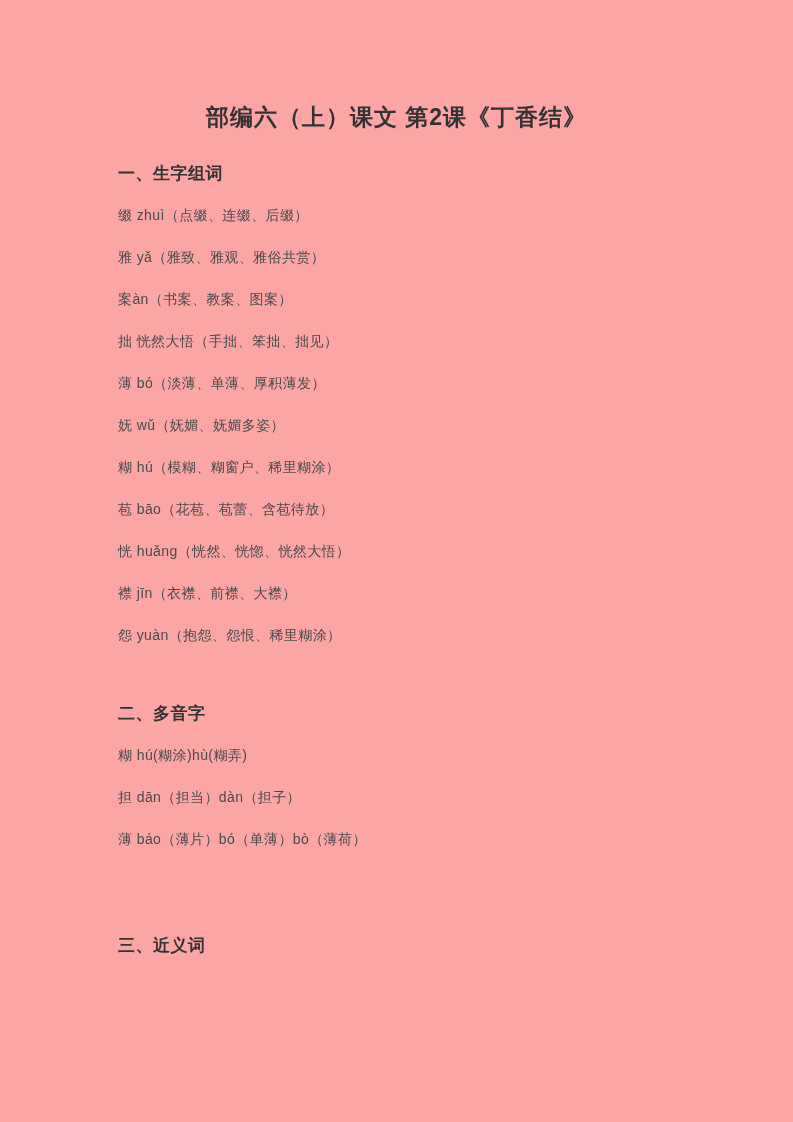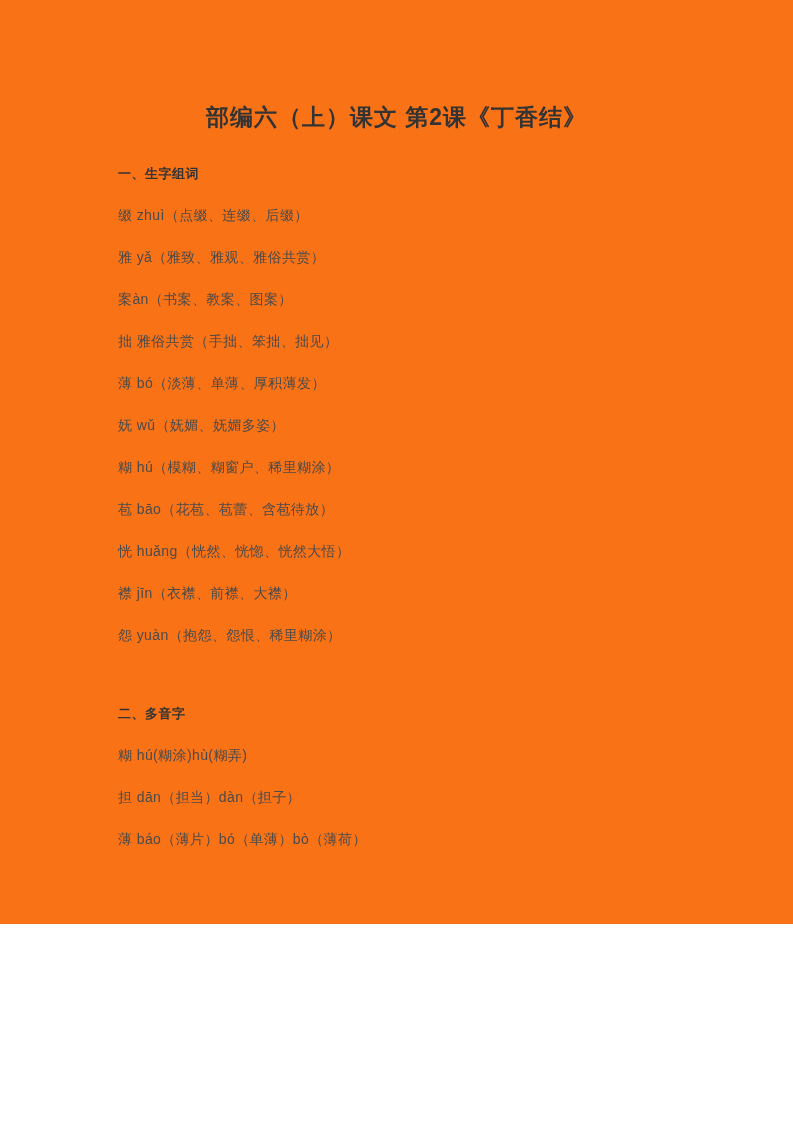--- a/index.html
+++ b/index.html
@@ -3,43 +3,43 @@
 <meta charset="utf-8">
 <style>
   html, body {
     margin: 0;
     padding: 0;
     background: #ffffff;
   }
   .page {
     position: relative;
     width: 793px;
-    height: 924px;
-    background: #f97316;
+    height: 1122px;
+    background: #fca5a5;
     overflow: hidden;
     font-family: "Liberation Sans", "DejaVu Sans", sans-serif;
     box-sizing: border-box;
   }
   .content {
     box-sizing: border-box;
     padding: 104px 110px 0 118px;
   }
   .doc-title {
     margin: 0 0 0 -8px;           
     text-align: center;
     font-size: 23px;
     line-height: 27px;
     font-weight: 700;
     color: #333333;
     letter-spacing: 1px;
     white-space: nowrap;
   }
   .sec-heading {
     margin: 0 0 22px 0;
-    font-size: 13px;
+    font-size: 17px;
     line-height: 20px;
     font-weight: 700;
     color: #333333;
     letter-spacing: 0.5px;
   }
   .sec-heading.first   { margin-top: 33px; }
   .sec-heading.second  { margin-top: 60px; }
   .sec-heading.third   { margin-top: 88px; }
   .line {
     margin: 0 0 24px 0;
@@ -57,21 +57,21 @@
 <div class="page">
   <div class="content">
 
     <h1 class="doc-title">部编六（上）课文 第2课《丁香结》</h1>
 
     <section>
       <h2 class="sec-heading first">一、生字组词</h2>
       <p class="line">缀 zhuì（点缀、连缀、后缀）</p>
       <p class="line">雅 yǎ（雅致、雅观、雅俗共赏）</p>
       <p class="line">案àn（书案、教案、图案）</p>
-      <p class="line">拙 雅俗共赏（手拙、笨拙、拙见）</p>
+      <p class="line">拙 恍然大悟（手拙、笨拙、拙见）</p>
       <p class="line">薄 bó（淡薄、单薄、厚积薄发）</p>
       <p class="line">妩 wǔ（妩媚、妩媚多姿）</p>
       <p class="line">糊 hú（模糊、糊窗户、稀里糊涂）</p>
       <p class="line">苞 bāo（花苞、苞蕾、含苞待放）</p>
       <p class="line">恍 huǎng（恍然、恍惚、恍然大悟）</p>
       <p class="line">襟 jīn（衣襟、前襟、大襟）</p>
       <p class="line">怨 yuàn（抱怨、怨恨、稀里糊涂）</p>
     </section>
 
     <section>

